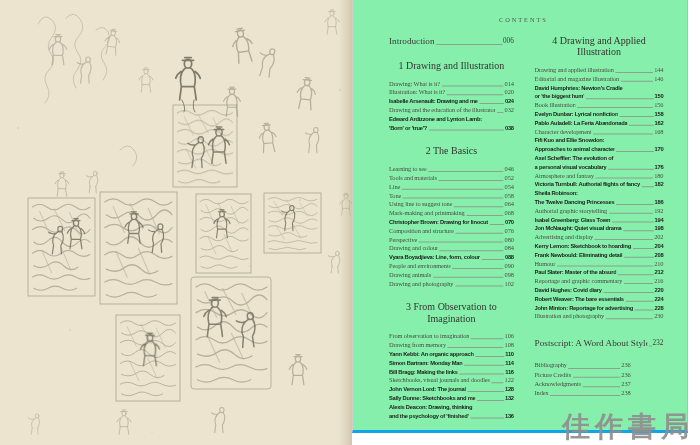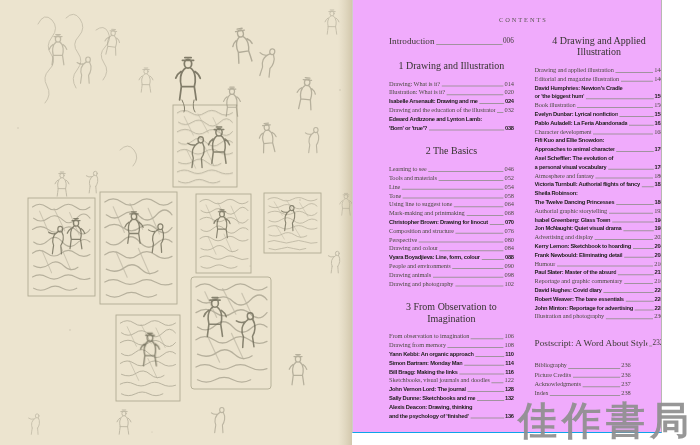--- a/index.html
+++ b/index.html
@@ -8,25 +8,25 @@
     background:#ffffff;font-family:"Liberation Serif",serif;
   }
   
   .sketch-page{
     position:absolute;left:0;top:0;width:352px;height:445px;
     background:#ece4cf;
   }
   .sketch-page svg{display:block;}
   
   .contents-page{
-    position:absolute;left:352px;top:0;width:310px;height:433px;
-    background:#f0abfc;box-sizing:border-box;
+    position:absolute;left:352px;top:0;width:336px;height:433px;
+    background:#86efac;box-sizing:border-box;
     border-left:1px solid #cfcec8;
     border-right:1px solid #b8b7b2;
-    border-bottom:1px solid #0ea5e9;
+    border-bottom:3px solid #0ea5e9;
     overflow:hidden;
   }
   .contents-inner{
     width:426px;height:540px;
     transform:scale(0.8);transform-origin:0 0;
   }
   .page-header{
     margin-top:16px;text-align:center;
     font-size:8px;letter-spacing:2.4px;color:#56554e;
   }
@@ -66,21 +66,21 @@
   }
   .toc-entry.large .pg{font-size:9px;}
   .toc-entry.large .leader{margin-bottom:2.5px;}
   .toc-entry.postscript{margin-top:20px;}
   .endmatter{margin-top:16px;width:120px;}
   .endmatter .toc-entry{font-size:8px;line-height:11.5px;}
   
   .watermark{
     position:absolute;right:6px;bottom:2px;z-index:10;
     font-family:"DejaVu Sans",sans-serif;font-weight:700;
-    font-size:39px;line-height:1.1;letter-spacing:5px;
+    font-size:28px;line-height:1.1;letter-spacing:5px;
     color:#8f8f8f;opacity:.92;
   }
 </style>
 </head>
 <body>
 
 <div class="sketch-page">
   <svg width="352" height="445" viewBox="0 0 352 445">
     <defs>
       <linearGradient id="gut" x1="0" y1="0" x2="1" y2="0">

